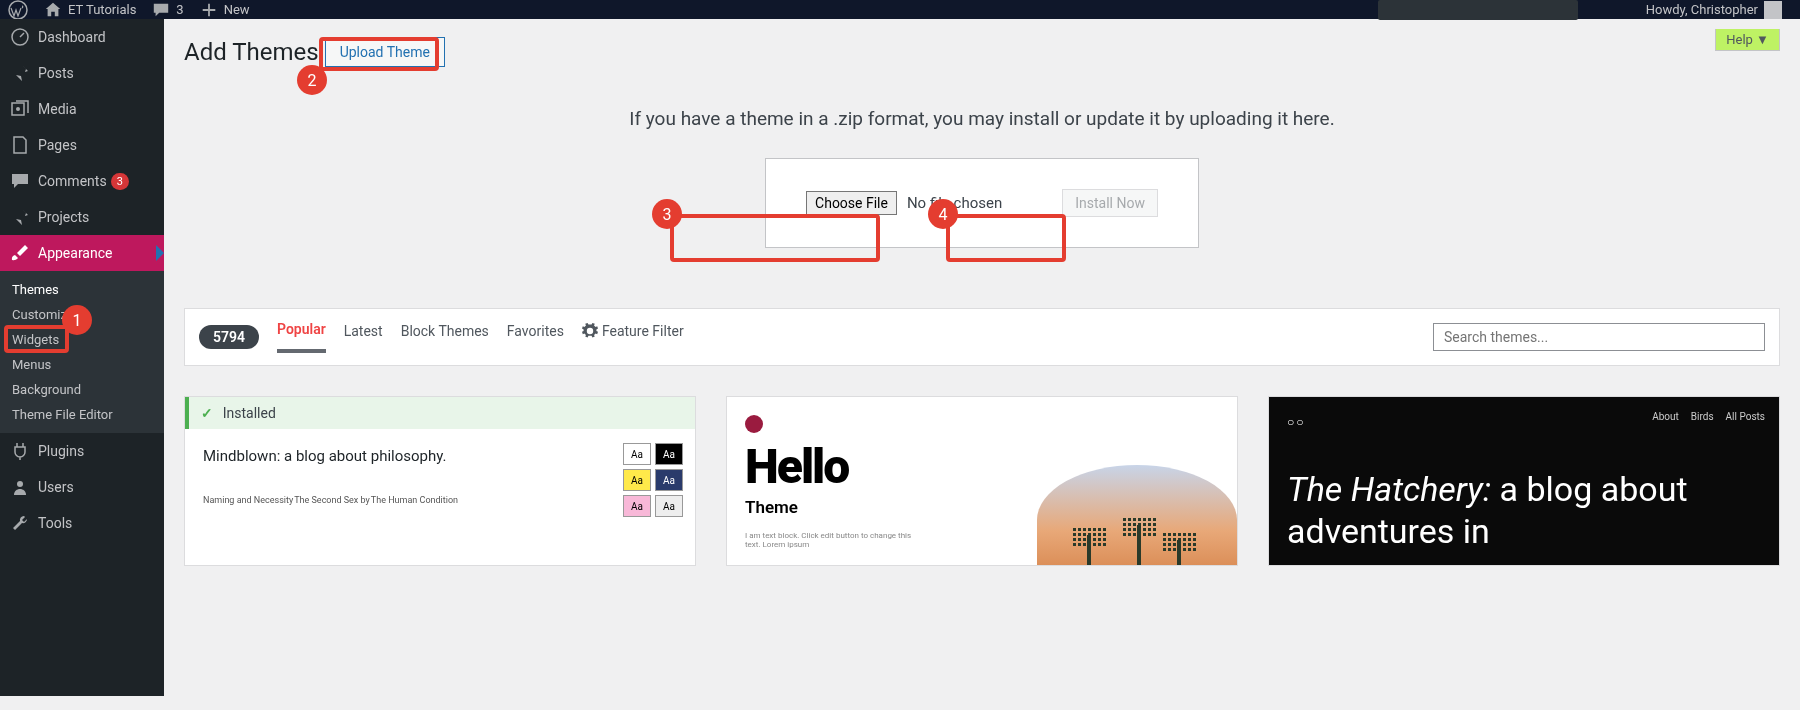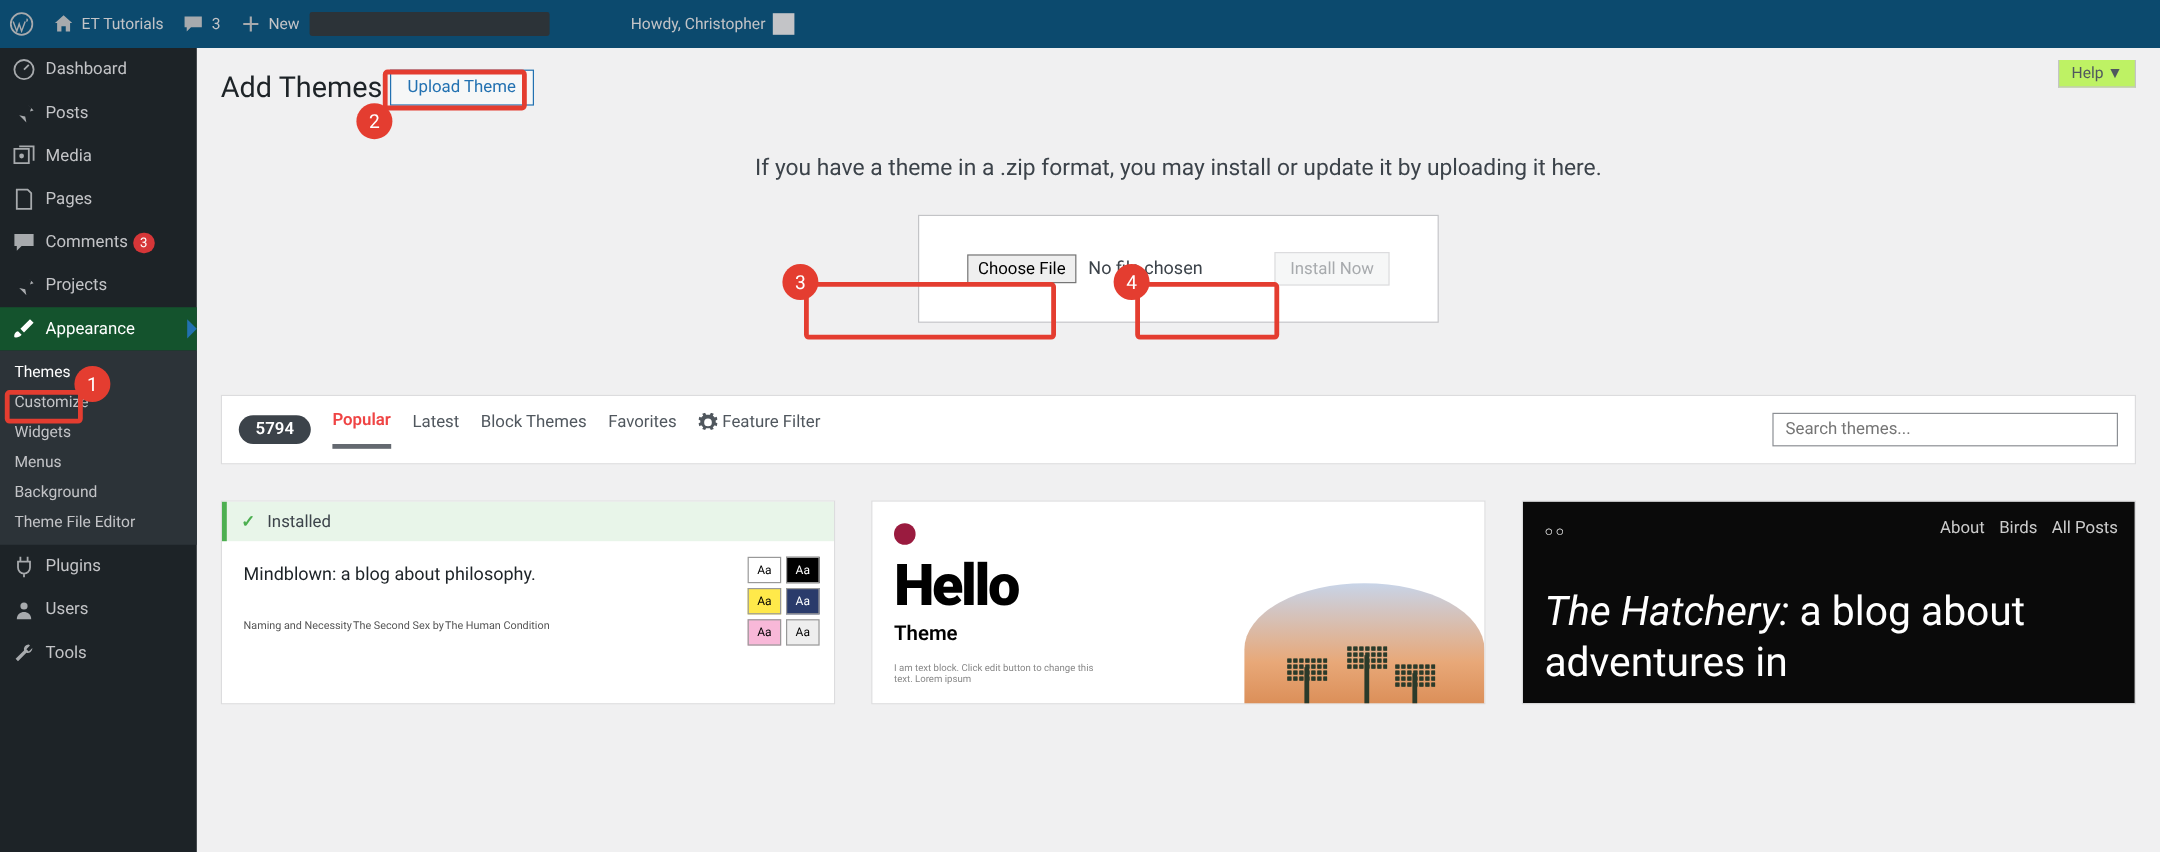--- a/index.html
+++ b/index.html
@@ -1,34 +1,34 @@
 <!DOCTYPE html>
 <html><head>
 <meta charset="utf-8">
 <style>
   * { box-sizing: border-box; margin: 0; padding: 0; font-family: -apple-system, BlinkMacSystemFont, "Segoe UI", Roboto, sans-serif; }
   body { background: #f0f0f1; width: 1800px; height: 710px; overflow: hidden; }
   
   
-  .adminbar { background: #0c4a6e; height: 40px; display: flex; align-items: center; color: #c3c4c7; font-size: 13px; }
+  .adminbar { background: #0f172a; height: 19px; display: flex; align-items: center; color: #c3c4c7; font-size: 13px; justify-content: space-between; }
   .adminbar-left { display: flex; align-items: center; height: 100%; }
   .adminbar-right { display: flex; align-items: center; padding-right: 10px; height: 100%; }
   .adminbar-item { padding: 0 8px; display: flex; align-items: center; height: 100%; cursor: pointer; }
   .adminbar-item svg { fill: #a7aaad; }
   .adminbar-item span.label { margin-left: 6px; }
   .howdy { margin-right: 6px; }
   .avatar { width: 18px; height: 18px; background: #c3c4c7; display:inline-block; }
   .adminbar-gap { width:200px; height:20px; background:#2c3338; margin-left:auto; margin-right:60px; border-radius:2px;}
   
   
   .wrap { display: flex; height: calc(710px - 33px); }
   .sidebar { width: 164px; background: #1d2327; color: #c3c4c7; flex-shrink: 0; font-size: 14px; }
   .sidebar-item { display: flex; align-items: center; padding: 8px 10px; cursor: pointer; position: relative; }
   .sidebar-item svg, .sidebar-item .icon { width: 20px; height: 20px; margin-right: 8px; fill: #a7aaad; flex-shrink:0; }
-  .sidebar-item.current { background: #14532d; color: #fff; }
+  .sidebar-item.current { background: #be185d; color: #fff; }
   .sidebar-item.current svg { fill: #fff; }
   .sidebar-item.current::after { content:""; position:absolute; right:-8px; top:50%; transform:translateY(-50%); border:8px solid transparent; border-left-color:#2271b1; }
   .sidebar-sub { background: #2c3338; padding: 6px 0; font-size: 13px; }
   .sidebar-sub-item { padding: 5px 12px; cursor: pointer; color:#c3c4c7; }
   .sidebar-sub-item.active { color: #fff; font-weight:400; }
   .badge-count { background: #d63638; color: #fff; border-radius: 9px; font-size: 11px; padding: 0 6px; margin-left: 4px; line-height:17px; display:inline-block; min-width:18px; text-align:center;}
   
   
   .content { flex: 1; position: relative; padding: 0; overflow:hidden;}
   .content-inner { padding: 10px 20px; position:relative; }
@@ -42,41 +42,41 @@
   .upload-box { border: 1px solid #c3c4c7; background: #fff; display: inline-flex; align-items:center; padding: 30px 40px; gap:60px; }
   .choose-file-btn { border: 1px solid #767676; background:#efefef; padding: 3px 8px; font-size:14px; cursor:pointer; }
   .file-status { font-size:15px; color:#3c434a; margin-left:6px; }
   .install-btn { border:1px solid #dcdcde; color:#a7aaad; background:#f6f7f7; padding:5px 12px; font-size:14px; cursor:pointer; }
   
   .filter-bar { margin: 60px 0 0 0; background:#fff; border:1px solid #dcdcde; padding: 12px 14px; display:flex; align-items:center; gap:18px; font-size:14px; color:#50575e;}
   .filter-count { background:#3c434a; color:#fff; border-radius:20px; padding:4px 14px; font-weight:600;}
   .filter-link { color:#50575e; cursor:pointer; padding-bottom:12px;}
   .filter-link.active { color:#ef4444; font-weight:600; border-bottom:4px solid #646970; }
   .gear-icon { display:inline-flex; align-items:center;}
-  .search-box { margin-left:auto; border:1px solid #8c8f94; padding:5px 10px; font-size:14px; width:288px; color:#1d4ed8;}
+  .search-box { margin-left:auto; border:1px solid #8c8f94; padding:5px 10px; font-size:14px; width:332px; color:#1d4ed8;}
   
   .themes-grid { display:flex; gap:30px; margin-top:30px; }
   .theme-card { flex:1; border:1px solid #dcdcde; background:#fff; height:170px; overflow:hidden; position:relative;}
   .installed-bar { background:#e8f5e9; border-left:4px solid #4caf50; padding:8px 12px; font-size:14px; color:#3c434a; display:flex; align-items:center;}
   .check { color:#4caf50; margin-right:10px; font-weight:bold;}
   .theme-preview { padding:18px; font-size:14px; color:#1d2327;}
   .swatches { position:absolute; right:12px; top:46px; display:flex; flex-direction:column; gap:4px;}
   .swatch-row { display:flex; gap:4px;}
   .swatch { width:28px; height:22px; border:1px solid #999; display:flex; align-items:center; justify-content:center; font-size:10px;}
   
   .hello-card { padding:18px; position:relative; height:100%;}
   .hello-logo { width:18px; height:18px; border-radius:50%; background:#9a1b3f; margin-bottom:10px;}
   .hello-title { font-size:48px; font-weight:900; letter-spacing:-2px; color:#000; line-height:1;}
   .hello-sub { font-size:17px; color:#000; margin-top:6px; font-weight:600;}
   .hello-img { position:absolute; right:0; bottom:-10px; width:200px; height:110px; border-radius:50% 50% 0 0; background:linear-gradient(180deg,#c8d4e8 0%,#e8a878 60%,#d88850 100%); overflow:hidden;}
   .palm { position:absolute; bottom:0; left:50px; width:4px; height:40px; background:#2a3a2a;}
   .palm::before,.palm::after { content:""; position:absolute; top:-8px; left:-15px; width:34px; height:20px; background:radial-gradient(circle,#2a3a2a 2px,transparent 2px); background-size:5px 5px;}
   
   .hatchery-card { background:#0a0a0a; color:#fff; padding:18px; height:100%; position:relative;}
-  .hatchery-nav { position:absolute; top:14px; right:14px; font-size:14px; color:#ccc; display:flex; gap:12px;}
+  .hatchery-nav { position:absolute; top:14px; right:14px; font-size:10px; color:#ccc; display:flex; gap:12px;}
   .hatchery-logo { font-size:12px; letter-spacing:2px;}
   .hatchery-title { font-family:Georgia,serif; font-size:34px; font-weight:400; margin-top:40px; line-height:1.2;}
   .hatchery-title em { font-style:italic;}
   
   
   .callout { position:absolute; border:4px solid #e43d30; border-radius:4px; pointer-events:none; }
   .callout-num { position:absolute; width:30px; height:30px; background:#e43d30; color:#fff; border-radius:50%; display:flex; align-items:center; justify-content:center; font-size:16px; font-weight:400; pointer-events:none;}
 </style>
 </head>
 <body>

